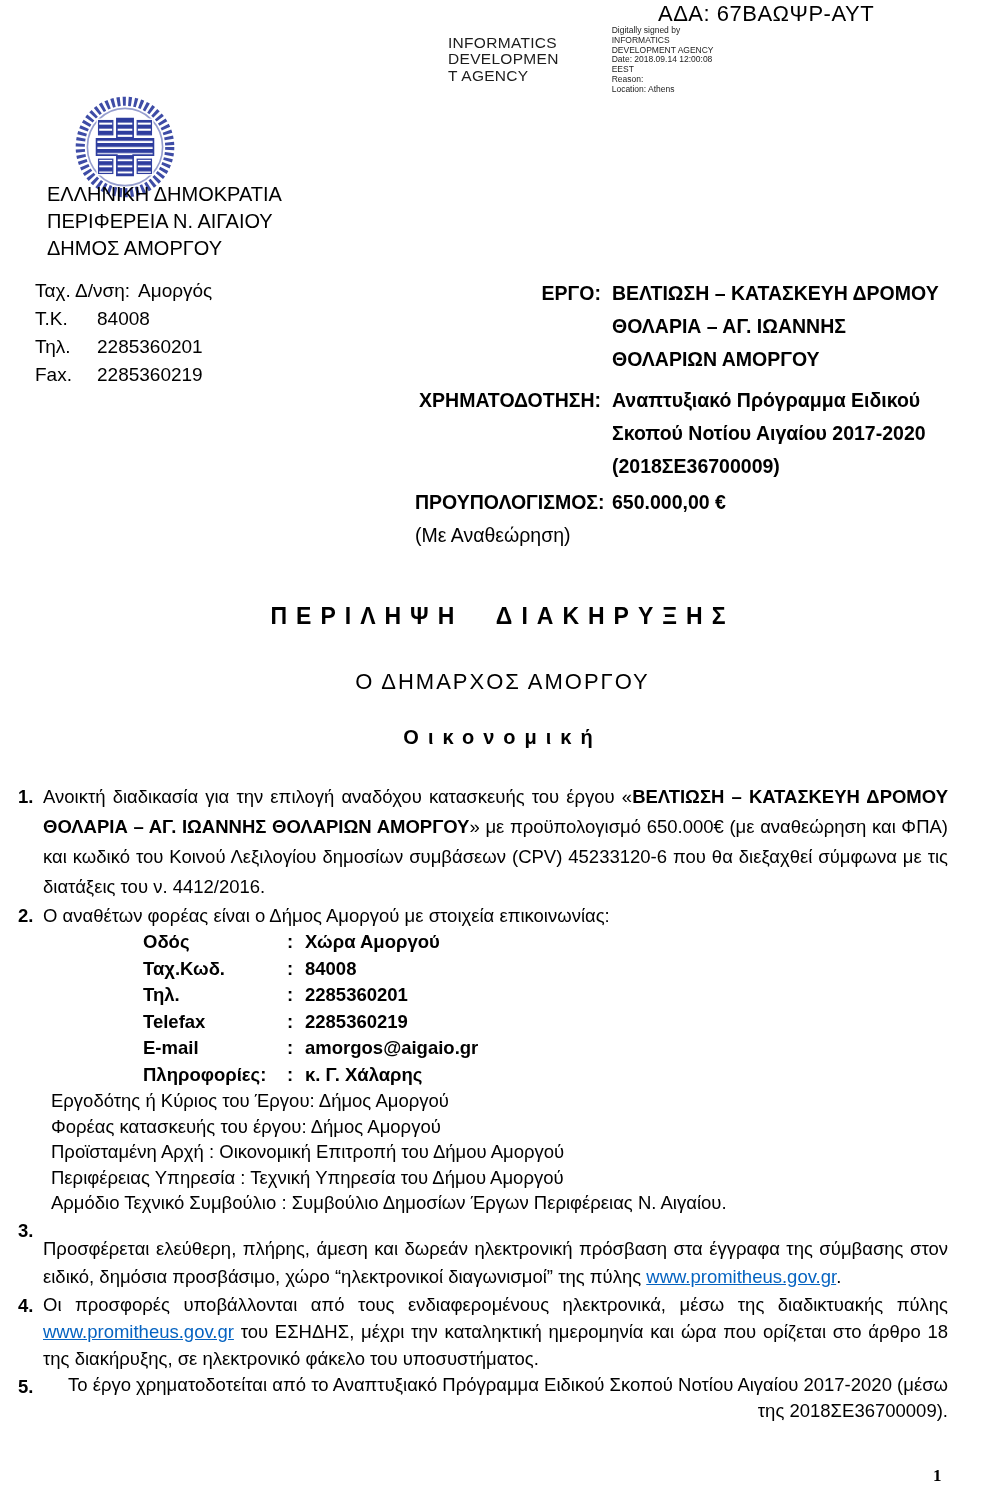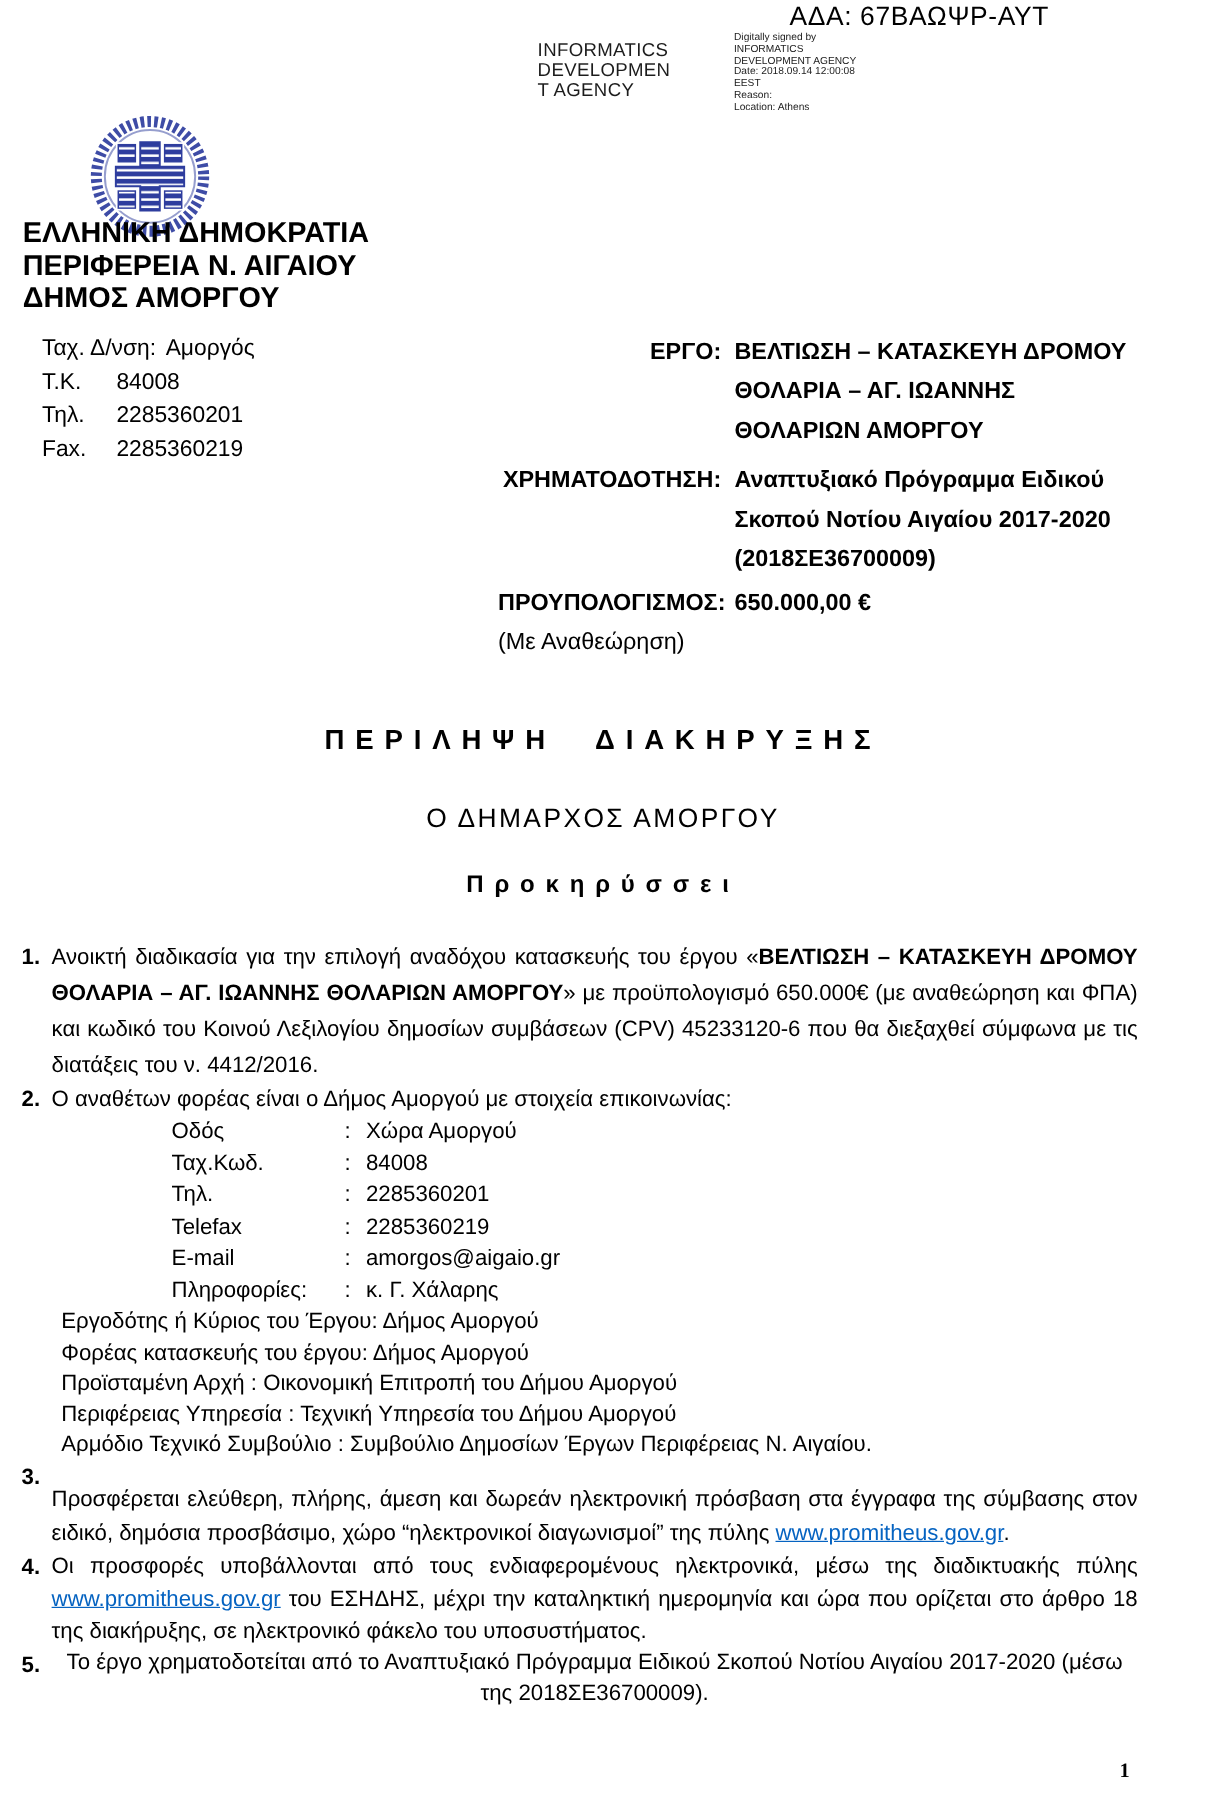--- a/index.html
+++ b/index.html
@@ -32,22 +32,22 @@
   }
   .sig-small {
     font-size:8.5px; line-height:1.15; color:#1c1c1c; padding-top:1px;margin-left:44px;
   }
 
   
   .emblem { position:absolute; top:94px; left:64px; width:122px; height:106px; }
 
   
   .authority {
-    position:absolute; top:181px; left:19px;
-    font-weight:bold; font-size:24px; line-height:27px;
+    position:absolute; top:181px; left:47px;
+    font-weight:normal; font-size:20px; line-height:27px;
   }
   .addr {
     position:absolute; top:277px; left:35px;
     font-size:19px; line-height:28px;
   }
   .addr-row { display:flex; }
   .addr-label { min-width:62px; padding-right:8px; }
 
   
   .project { position:absolute; top:277px; left:0; width:1005px; }
@@ -86,30 +86,31 @@
   .list {
     position:absolute; top:782px; left:18px; width:930px;
     font-size:18.5px;
   }
   .item { display:flex; }
   .item-num { width:25px; flex:none; font-weight:bold; line-height:30px; }
   .item-body { flex:1; text-align:justify; line-height:30px; }
   .item-2 .item-body, .item-2 .item-num { line-height:27px; text-align:left; }
   .item-3 .item-body { line-height:28px;margin-top:19px; }
   .item-4 .item-body { line-height:27px; }
-  .item-5 .item-body { line-height:26px; text-align:center; }
+  .item-5 .item-body { line-height:26px; text-align:right; }
   .bold { font-weight:bold; }
   a.doc-link, .doc-link {
     color:#0563c1; text-decoration:underline; cursor:pointer;
   }
   .contact-grid {
     margin-left:100px;
     display:grid;
     grid-template-columns:144px 18px auto;
     line-height:26.5px;
+    font-weight:bold;
   }
   .extras { margin-left:8px; line-height:25.5px; }
 
   
   .page-num {
     position:absolute; top:1466px; left:933px;
     font-family:"Liberation Serif", serif;
     font-weight:bold; font-size:17px;
   }
 </style>
@@ -194,21 +195,21 @@
       <div class="plabel">
         <div>ΠΡΟΥΠΟΛΟΓΙΣΜΟΣ:</div>
         <div class="psublabel">(Με Αναθεώρηση)</div>
       </div>
       <div class="pvalue">650.000,00 €</div>
     </div>
   </div>
 
   <div class="title-main">ΠΕΡΙΛΗΨΗ ΔΙΑΚΗΡΥΞΗΣ</div>
   <div class="title-sub">Ο ΔΗΜΑΡΧΟΣ ΑΜΟΡΓΟΥ</div>
-  <div class="title-announce">Προκηρύσσει</div>
+  <div class="title-announce">Οικονομική</div>
 
   <div class="list">
 
     <div class="item item-1">
       <div class="item-num">1.</div>
       <div class="item-body">
         <span>Ανοικτή διαδικασία για την επιλογή αναδόχου κατασκευής του έργου  «</span><span class="bold">ΒΕΛΤΙΩΣΗ – ΚΑΤΑΣΚΕΥΗ ΔΡΟΜΟΥ ΘΟΛΑΡΙΑ – ΑΓ. ΙΩΑΝΝΗΣ ΘΟΛΑΡΙΩΝ ΑΜΟΡΓΟΥ</span><span>» με προϋπολογισμό 650.000€ (με αναθεώρηση και ΦΠΑ) και κωδικό του Κοινού Λεξιλογίου δημοσίων συμβάσεων (CPV)  45233120-6 που θα διεξαχθεί σύμφωνα με  τις διατάξεις του ν. 4412/2016.</span>
       </div>
     </div>
 

